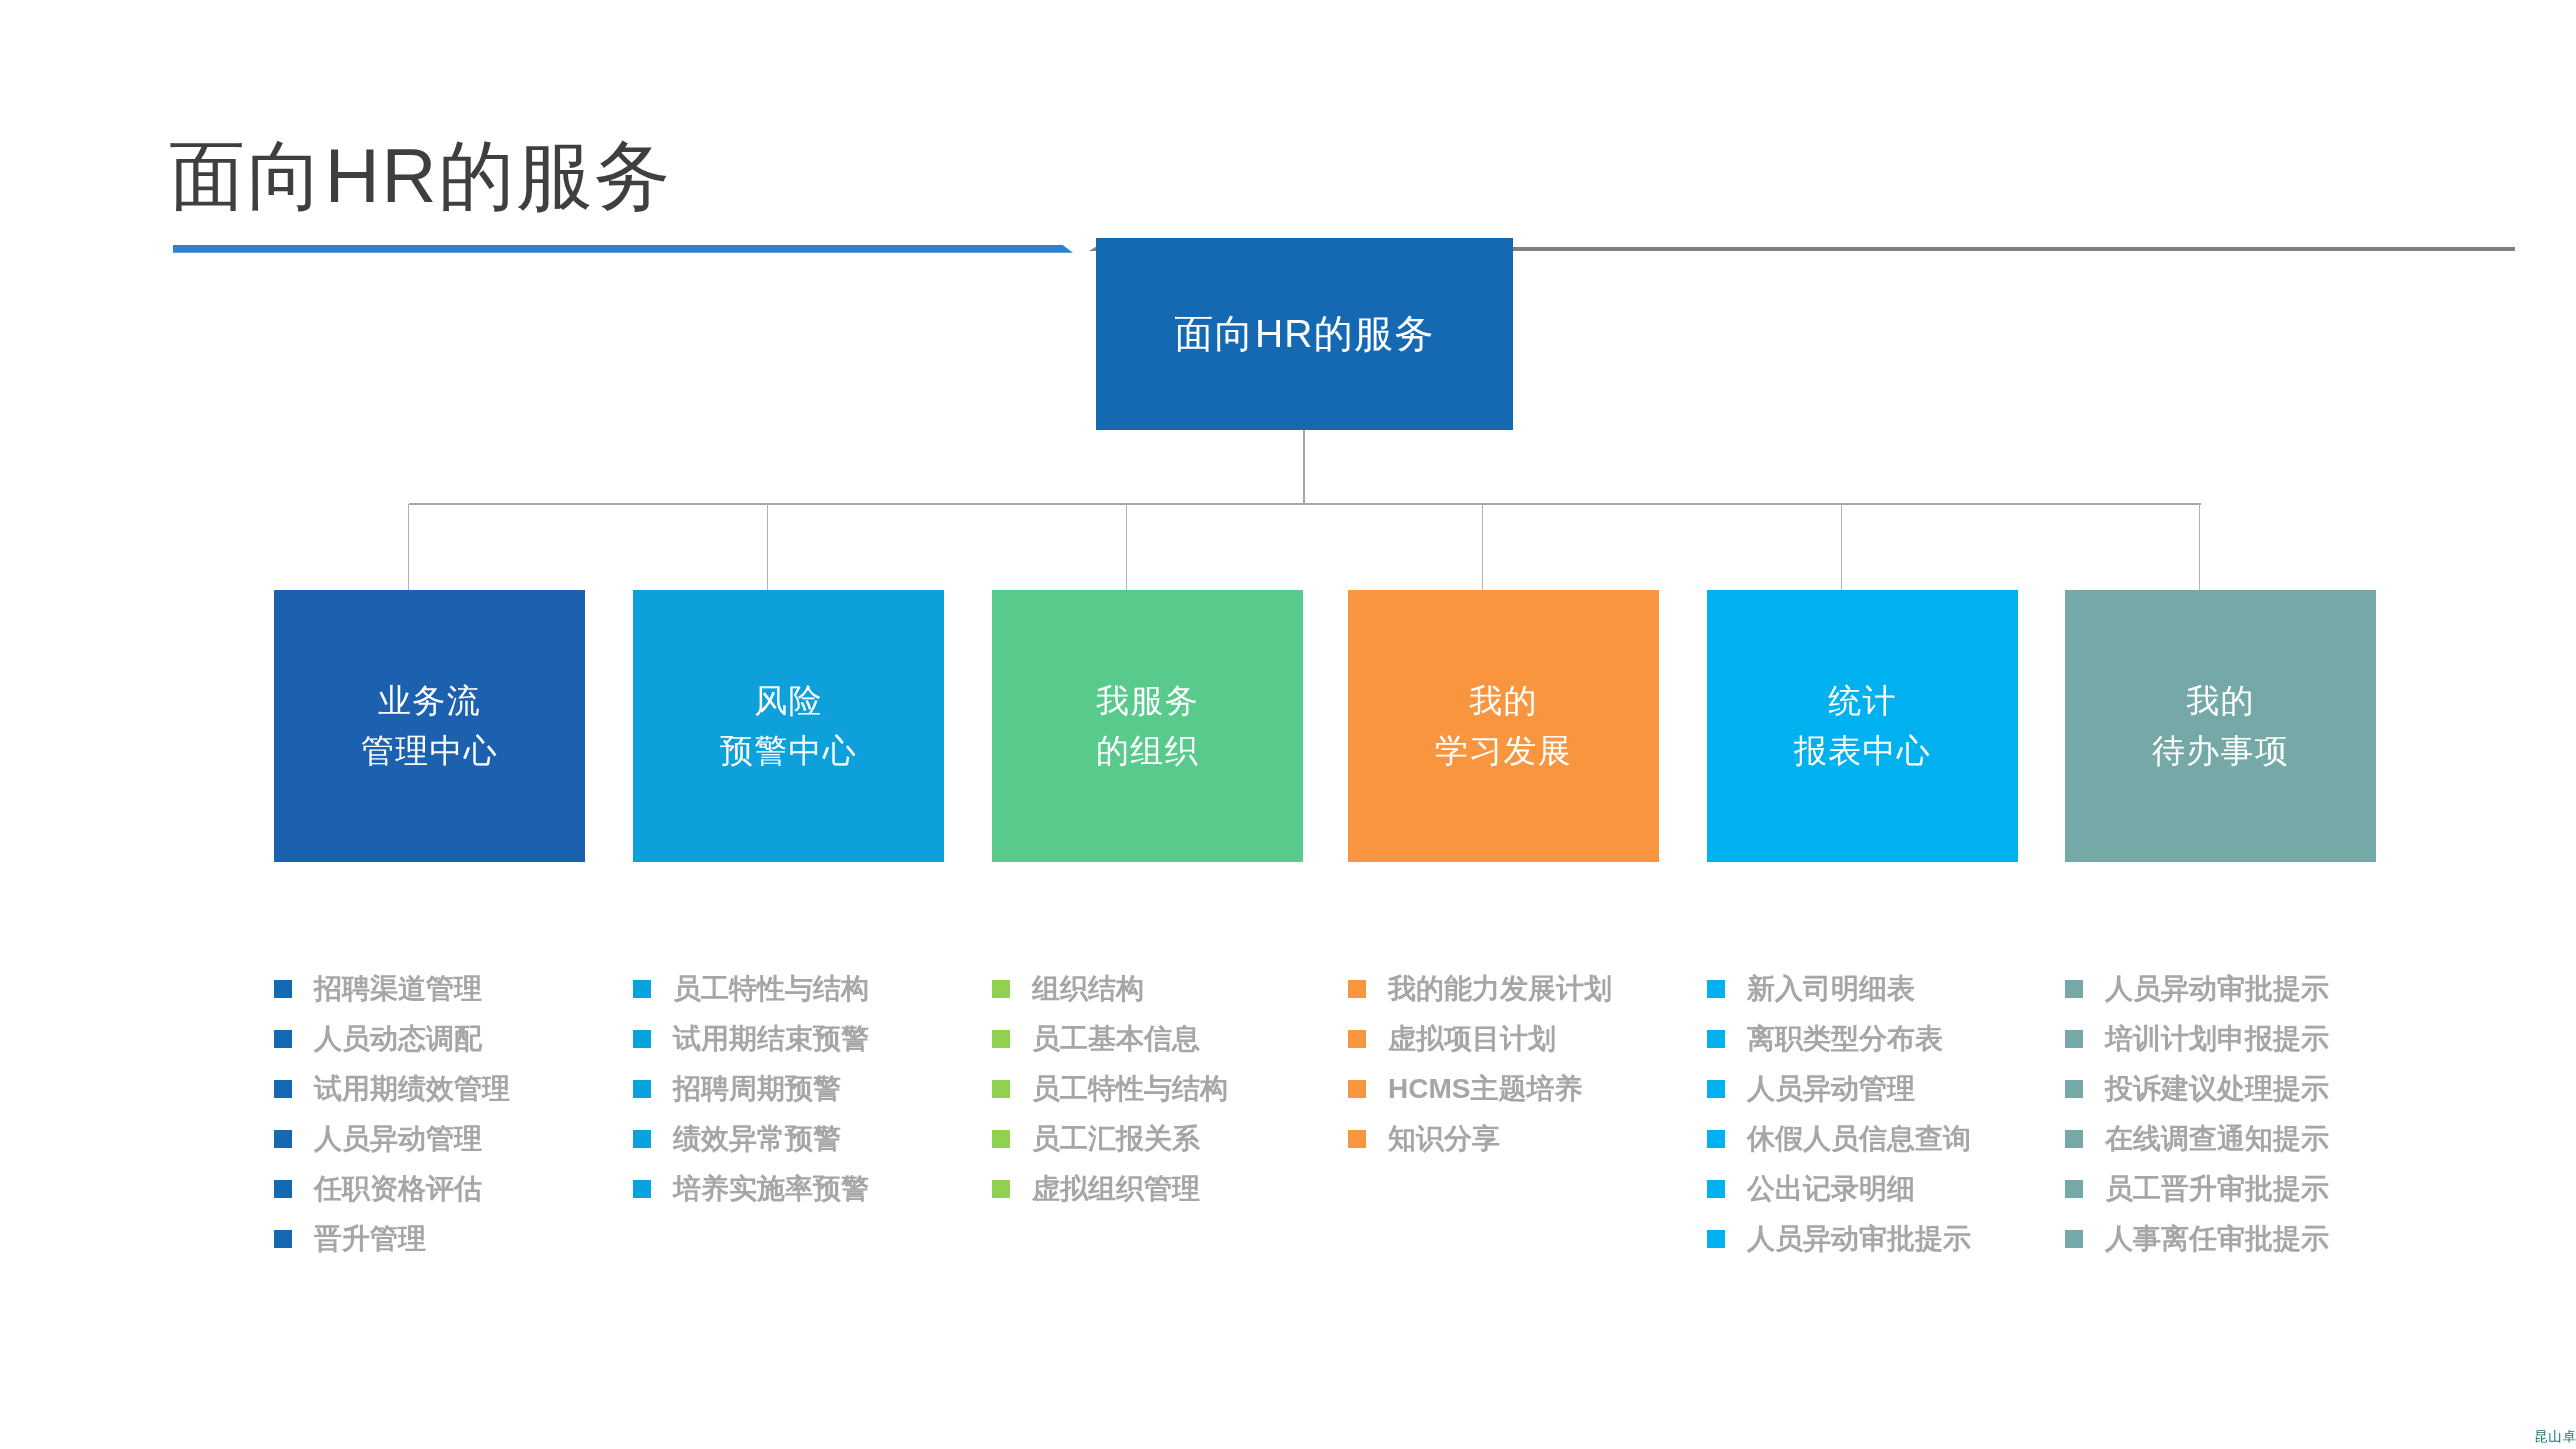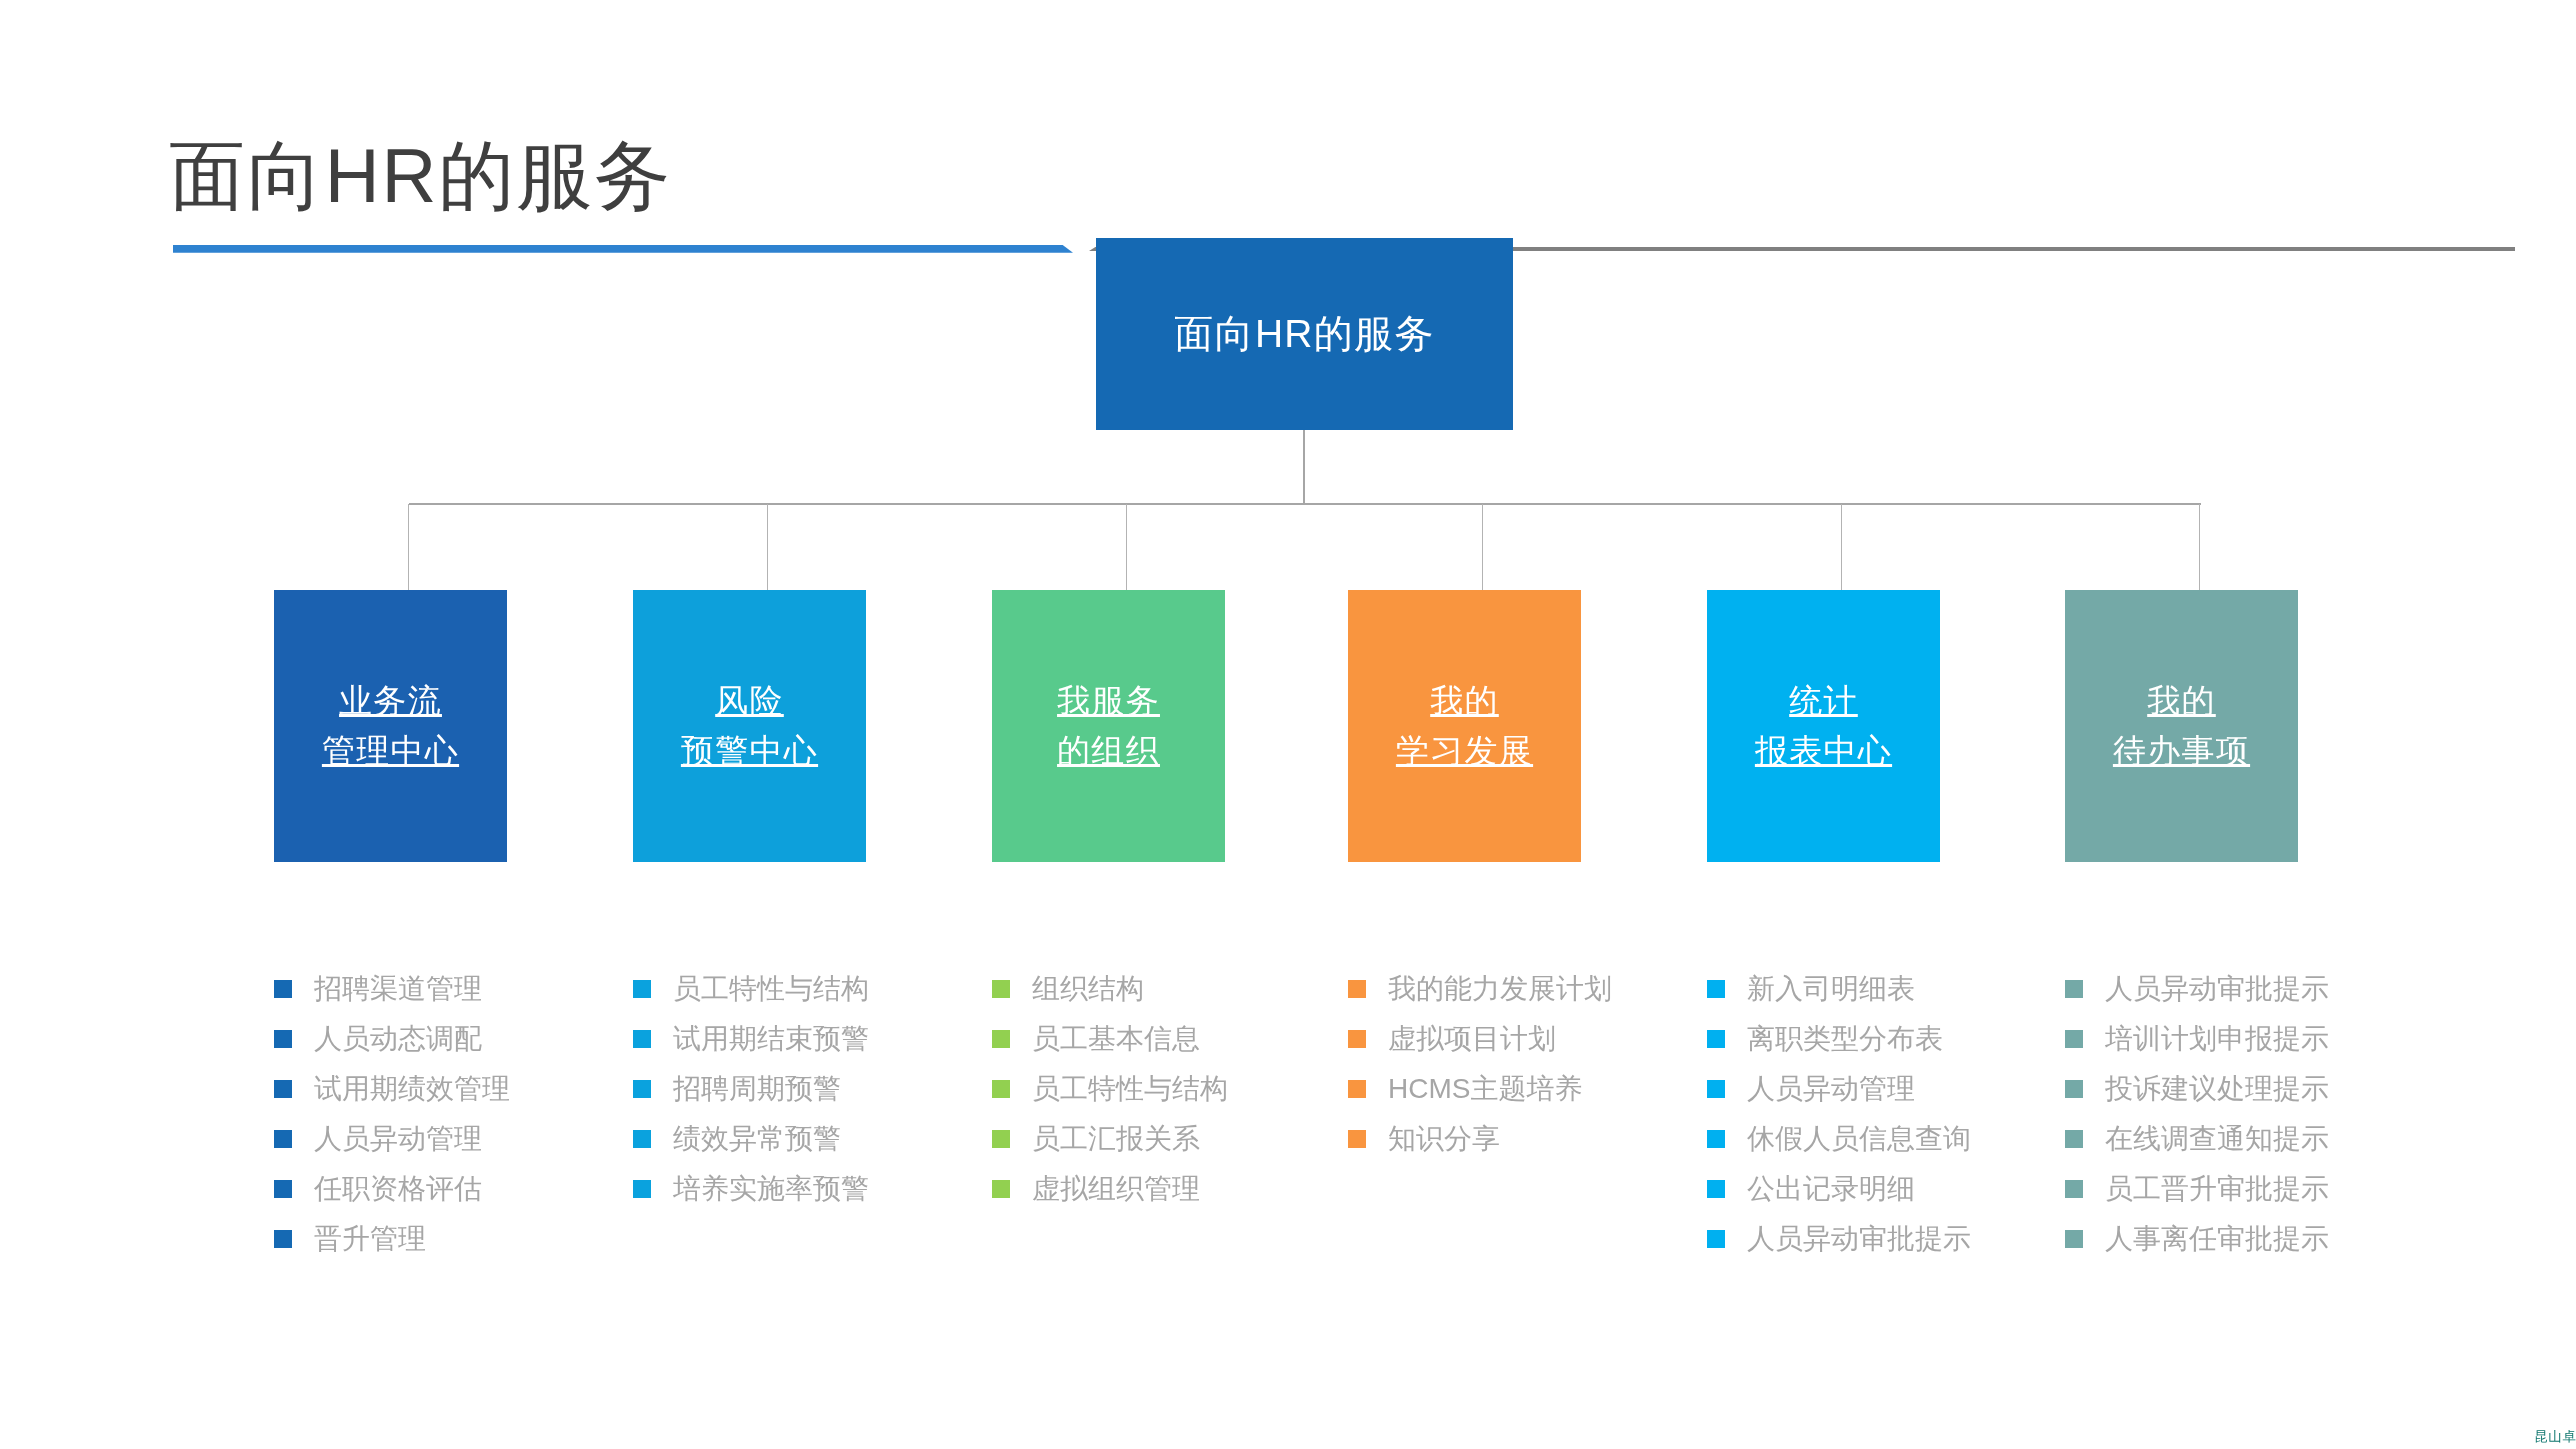--- a/index.html
+++ b/index.html
@@ -67,38 +67,38 @@
     left: 134px;
     top: 0;
     width: 1.3px;
     height: 86px;
     background: #b3b3b3;
   }
   .branch .box {
     position: absolute;
     top: 86px;
     left: 0;
-    width: 233px;
+    width: 311px;
     height: 272px;
     display: flex;
     flex-direction: column;
     align-items: center;
     justify-content: center;
     color: #ffffff;
     font-size: 33px;
     line-height: 50px;
     letter-spacing: 1.3px;
     text-align: center;
-    text-decoration: underline;
   }
   .branch .items {
     position: absolute;
     top: 466px;
     left: 0;
     width: 283px;
+    font-weight: bold;
   }
   .item {
     display: flex;
     align-items: flex-start;
     margin-bottom: 13px;
   }
   .item .bullet {
     flex: 0 0 18px;
     width: 18px;
     height: 18px;

